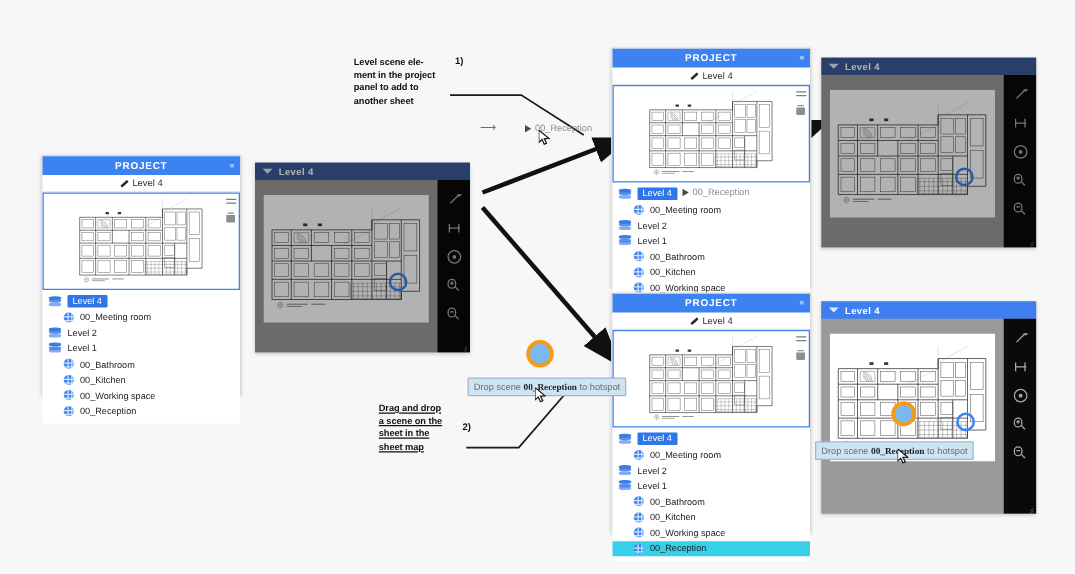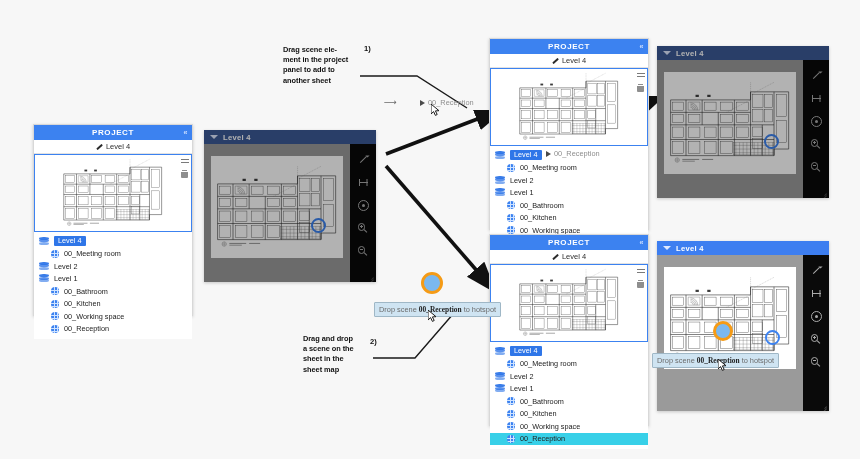--- a/index.html
+++ b/index.html
@@ -271,41 +271,41 @@
       <g fill="#8a8a8a">
         <rect x="50" y="223" width="46" height="2.4"></rect>
         <rect x="50" y="228" width="34" height="2"></rect>
         <rect x="104" y="223" width="30" height="2.4"></rect>
       </g>
     </symbol>
   </defs>
 </svg>
 
 <div class="anno" style="left:283px;top:45px;width:72px;">
-  <span style="white-space:pre-line">Drag scene ele-
+  <span style="white-space:pre-line">Level scene ele-
 ment in the project
 panel to add to
 another sheet</span>
 </div>
 <div class="step-num" style="left:364px;top:44px;">1)</div>
 
 <svg class="abs" style="left:355px;top:52px;width:125px;height:62px;">
   <polyline points="5,24 62,24 112,56" fill="none" stroke="#1a1a1a" stroke-width="1.4"></polyline>
 </svg>
 
 <div class="small-arrow" style="left:384px;top:98px;">⟶</div>
 <div class="ghost" style="left:420px;top:98px;">
   <span class="gcaret"></span>
   <span>00_Reception</span>
 </div>
 <svg class="cursor-arrow" style="left:431px;top:104px;">
   <polygon points="0,0 0,10 2.6,7.6 4.4,11.4 6.2,10.5 4.4,6.9 8,6.7" fill="#ffffff" stroke="#1a1a1a" stroke-width="1"></polygon>
 </svg>
 
-<div class="anno" style="left:303px;top:334px;width:72px;">
+<div class="anno" style="left:303px;top:322px;width:72px;text-decoration:underline;">
   <span style="white-space:pre-line">Drag and drop
 a scene on the
 sheet in the
 sheet map</span>
 </div>
 <div class="step-num" style="left:370px;top:337px;">2)</div>
 
 <svg class="abs" style="left:370px;top:300px;width:100px;height:62px;">
   <polyline points="3,58 45,58 90,6" fill="none" stroke="#1a1a1a" stroke-width="1.4"></polyline>
 </svg>

